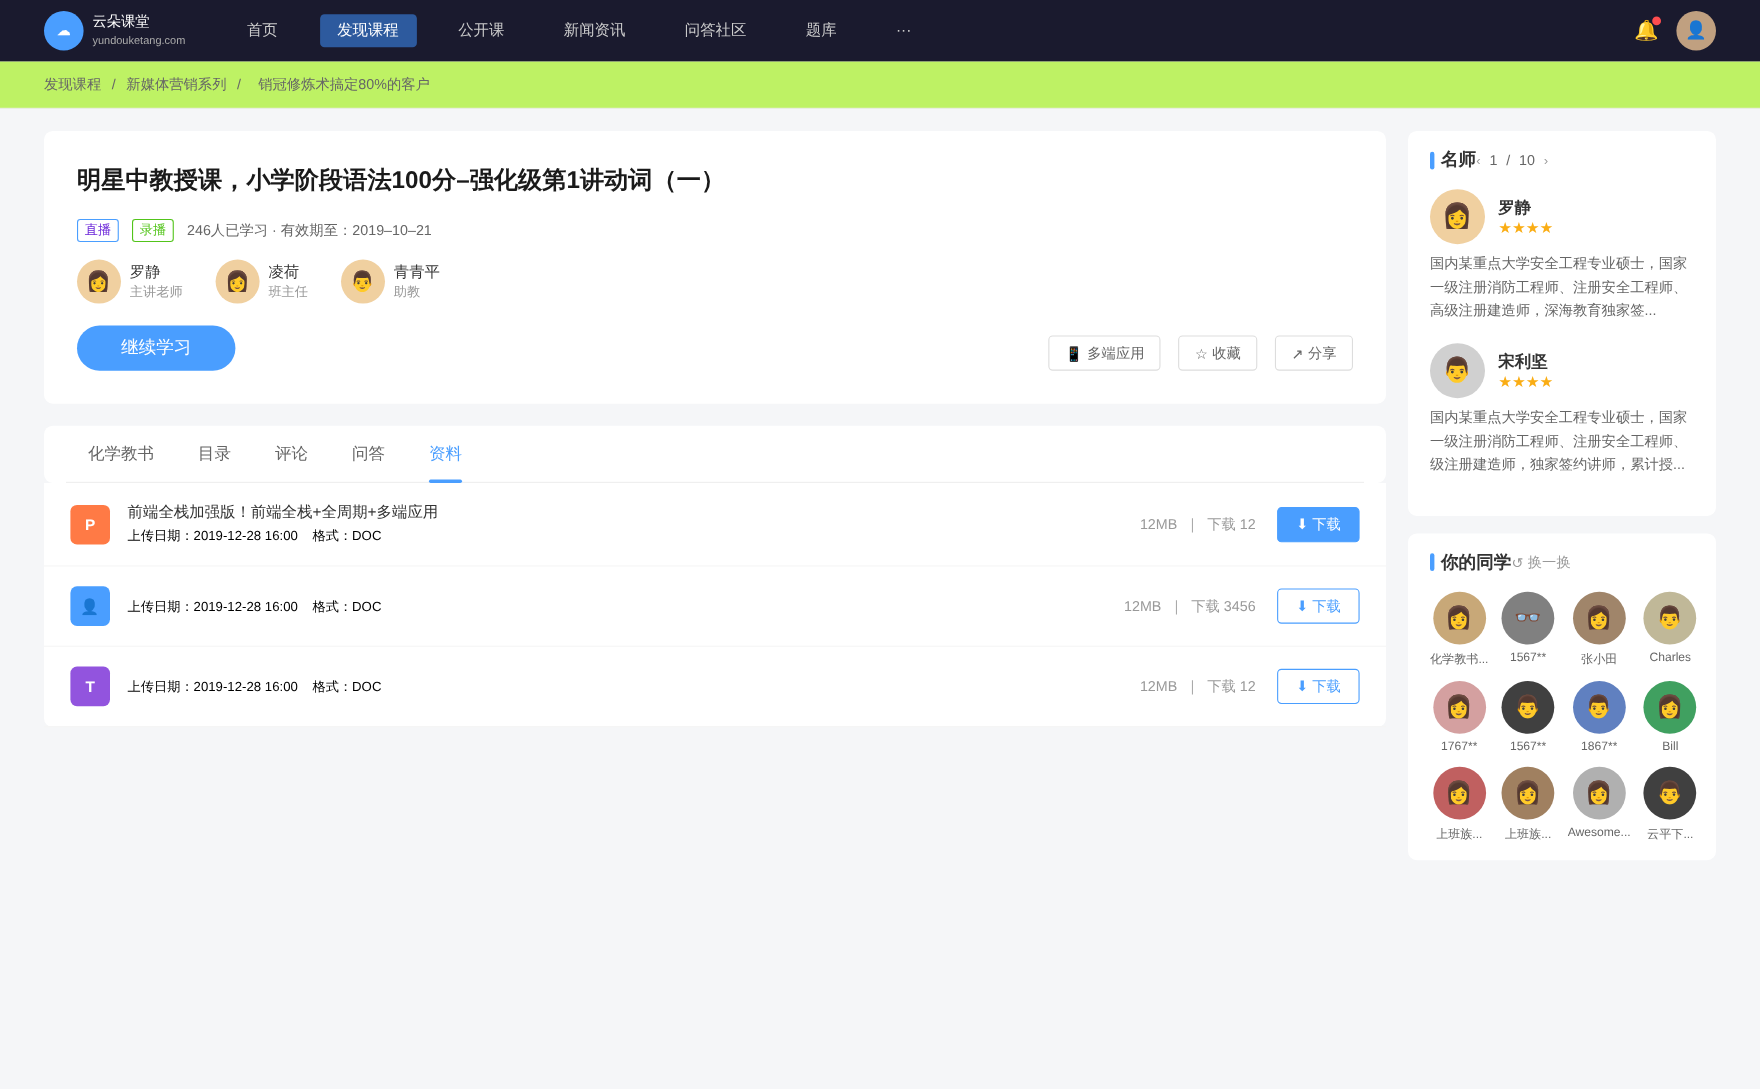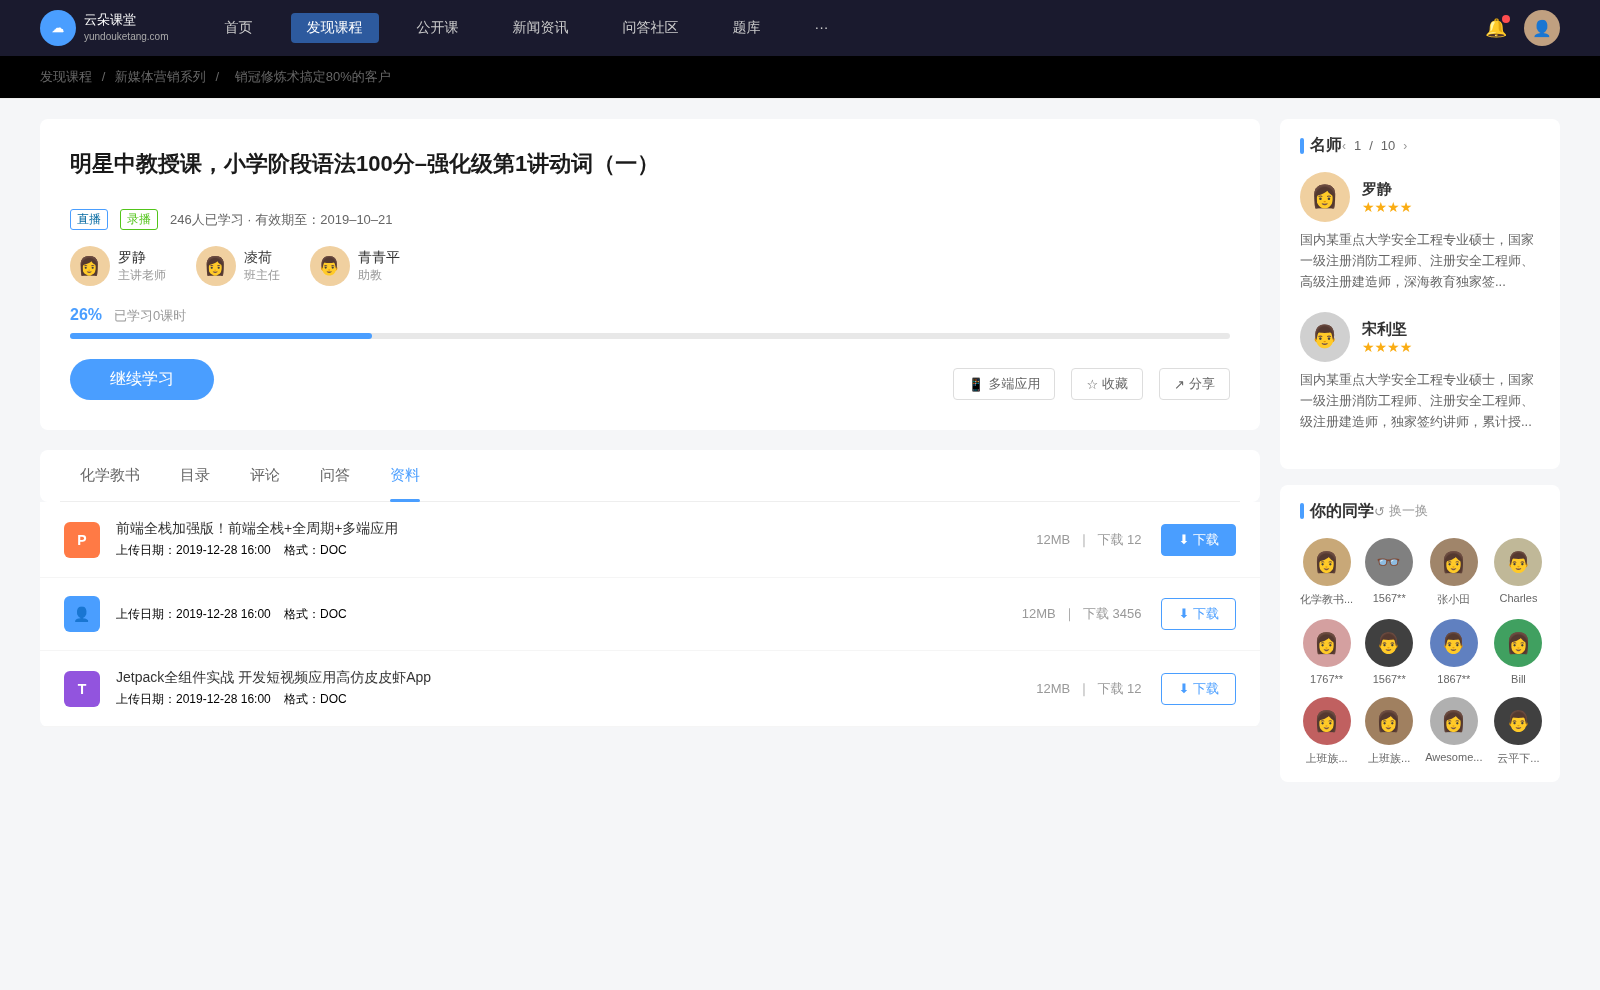--- a/index.html
+++ b/index.html
@@ -12,35 +12,35 @@
     .logo-text { color: white; font-size: 13px; line-height: 1.2; }
     .nav-items { display: flex; gap: 22px; flex: 1; }
     .nav-item { color: #ccc; padding: 6px 16px; border-radius: 4px; cursor: pointer; font-size: 14px; white-space: nowrap; }
     .nav-item.active { background: #2d5a9e; color: white; }
     .nav-right { display: flex; align-items: center; gap: 16px; margin-left: auto; }
     .bell-icon { color: #ccc; font-size: 18px; position: relative; cursor: pointer; }
     .bell-dot { width: 8px; height: 8px; background: #ff4d4f; border-radius: 50%; position: absolute; top: -2px; right: -2px; }
     .user-avatar { width: 36px; height: 36px; border-radius: 50%; background: #c0a080; overflow: hidden; cursor: pointer; display: flex; align-items: center; justify-content: center; color: white; font-size: 16px; }
 
     
-    .breadcrumb { padding: 12px 40px; font-size: 13px; color: #666; background: #000000; border-bottom: 1px solid #eee; }
+    .breadcrumb { padding: 12px 40px; font-size: 13px; color: #666; background: #bef264; border-bottom: 1px solid #eee; }
     .breadcrumb a { color: #666; text-decoration: none; }
     .breadcrumb span { margin: 0 6px; }
 
     
     .main-container { display: flex; gap: 20px; padding: 20px 40px; max-width: 1600px; }
     .left-panel { flex: 1; min-width: 0; }
     .right-panel { width: 280px; flex-shrink: 0; }
 
     
     .course-header { background: white; border-radius: 8px; padding: 30px; margin-bottom: 20px; }
-    .course-title { font-size: 22px; font-weight: bold; color: #1a1a1a; margin-bottom: 30px; }
+    .course-title { font-size: 22px; font-weight: bold; color: #1a1a1a; margin-bottom: 20px; }
     .course-meta { display: flex; align-items: center; gap: 12px; margin-bottom: 16px; font-size: 13px; color: #666; }
     .tag { border: 1px solid #4a9eff; color: #4a9eff; padding: 1px 6px; border-radius: 3px; font-size: 12px; }
-    .tag.live { border-color: #4a9eff; color: #0369a1; }
+    .tag.live { border-color: #4a9eff; color: #6d28d9; }
     .tag.rec { border-color: #52c41a; color: #52c41a; }
     .teachers { display: flex; gap: 30px; margin-bottom: 20px; }
     .teacher-item { display: flex; align-items: center; gap: 8px; }
     .teacher-avatar { width: 40px; height: 40px; border-radius: 50%; background: #f0e0c0; overflow: hidden; display: flex; align-items: center; justify-content: center; font-size: 18px; }
     .teacher-info .name { font-size: 14px; font-weight: 500; }
     .teacher-info .role { font-size: 12px; color: #999; }
     .progress-section { margin-bottom: 20px; }
     .progress-label { color: #4a9eff; font-size: 16px; font-weight: bold; }
     .progress-sub { color: #999; font-size: 13px; margin-left: 8px; }
     .progress-bar-bg { height: 6px; background: #e8e8e8; border-radius: 3px; margin-top: 8px; width: 100%; }
@@ -155,27 +155,20 @@
     </div>
   </div>
           <div class="teacher-item">
     <div class="teacher-avatar" style="background:#f0d0a0">👨</div>
     <div class="teacher-info">
       <div class="name">青青平</div>
       <div class="role">助教</div>
     </div>
   </div>
         </div>
-      <div class="progress-section">
-        <span class="progress-label">26%</span>
-        <span class="progress-sub">已学习0课时</span>
-        <div class="progress-bar-bg">
-          <div class="progress-bar-fill" style="width:26%"></div>
-        </div>
-      </div>
       <div class="course-actions">
         <button class="btn-continue">继续学习</button>
         <div class="action-btns">
           <button class="action-btn">
             <span>📱</span>
             <span>多端应用</span>
           </button>
           <button class="action-btn">
             <span>☆</span>
             <span>收藏</span>
@@ -212,21 +205,20 @@
     <div class="resource-icon blue">👤</div>
     <div class="resource-info">
       <div class="resource-meta">上传日期：2019-12-28  16:00 &nbsp;&nbsp; 格式：DOC</div>
     </div>
     <div class="resource-stats">12MB &nbsp;｜&nbsp; 下载 3456</div>
     <button class="btn-download">⬇ 下载</button>
   </div>
         <div class="resource-item">
     <div class="resource-icon purple">T</div>
     <div class="resource-info">
-      <div class="resource-name">Jetpack全组件实战 开发短视频应用高仿皮皮虾App</div>
       <div class="resource-meta">上传日期：2019-12-28  16:00 &nbsp;&nbsp; 格式：DOC</div>
     </div>
     <div class="resource-stats">12MB &nbsp;｜&nbsp; 下载 12</div>
     <button class="btn-download">⬇ 下载</button>
   </div>
       </div>
 
   </div>
 
   <div class="right-panel">

